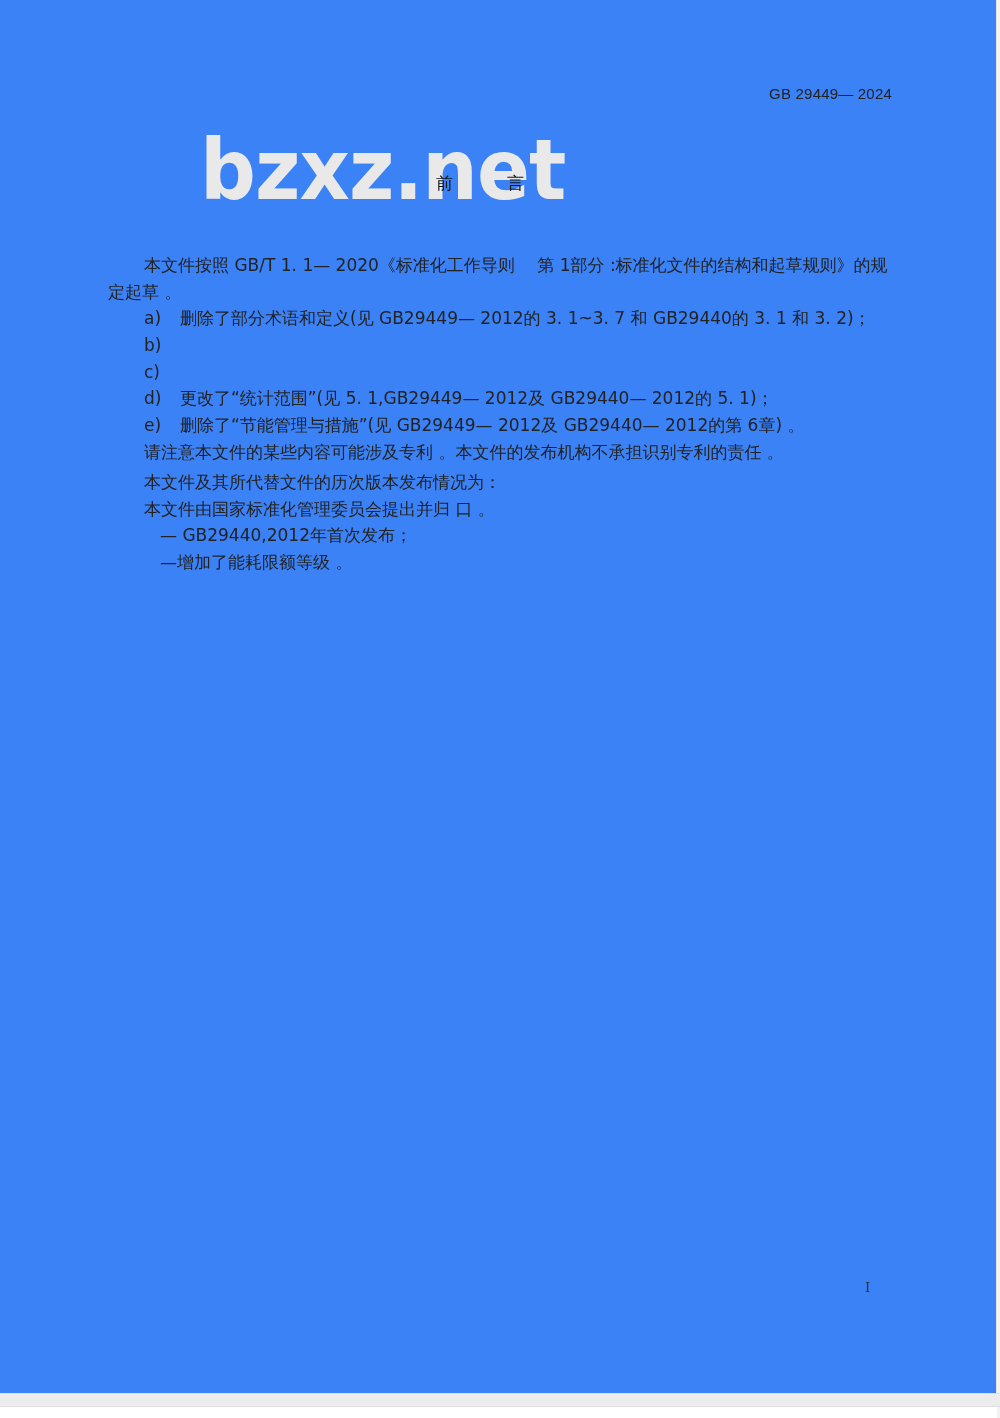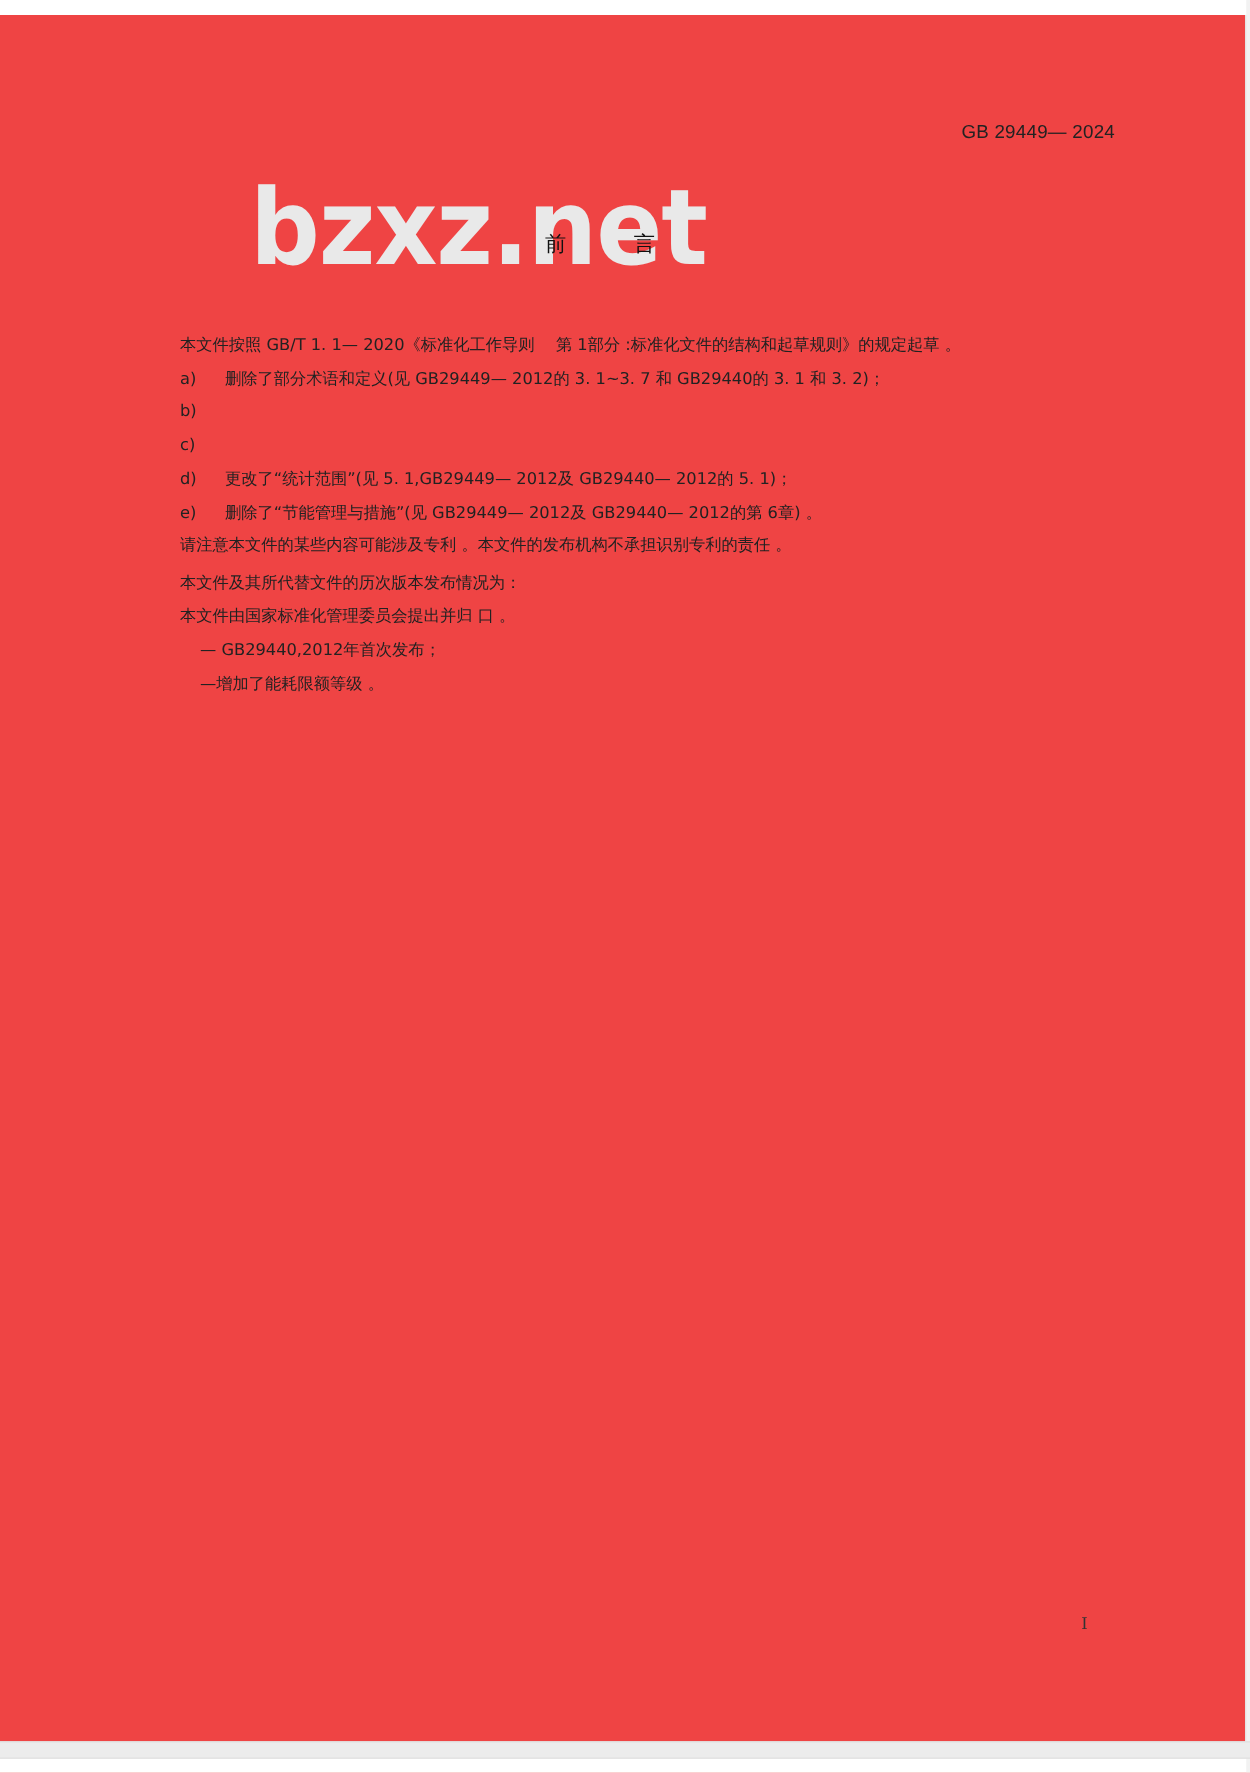--- a/index.html
+++ b/index.html
@@ -14,23 +14,22 @@
       overflow: hidden;
       font-family: "DejaVu Sans", "Liberation Sans", sans-serif;
       color: #222222;
     }
     .page {
       position: absolute;
       left: 0;
       top: 0;
       width: 996px;
       height: 1393px;
-      background: #ef4444;
+      background: #3b82f6;
       border-right: 1px solid #e4e4e4;
-      margin-top: 12px;
     }
     .right-gutter {
       position: absolute;
       left: 997px;
       top: 0;
       width: 3px;
       height: 1418px;
       background: #f2f2f2;
     }
     .bottom-band {
@@ -72,21 +71,21 @@
       font-size: 17px;
       color: #111;
       letter-spacing: 54px;
       white-space: nowrap;
     }
     .body-text {
       position: absolute;
       left: 108px;
       top: 252px;
       width: 790px;
-      font-size: 13px;
+      font-size: 17px;
       line-height: 26.5px;
     }
     .para {
       margin: 0;
       text-indent: 36px;
     }
     .para + .para {
       margin-top: 3px;
     }
     .list {

